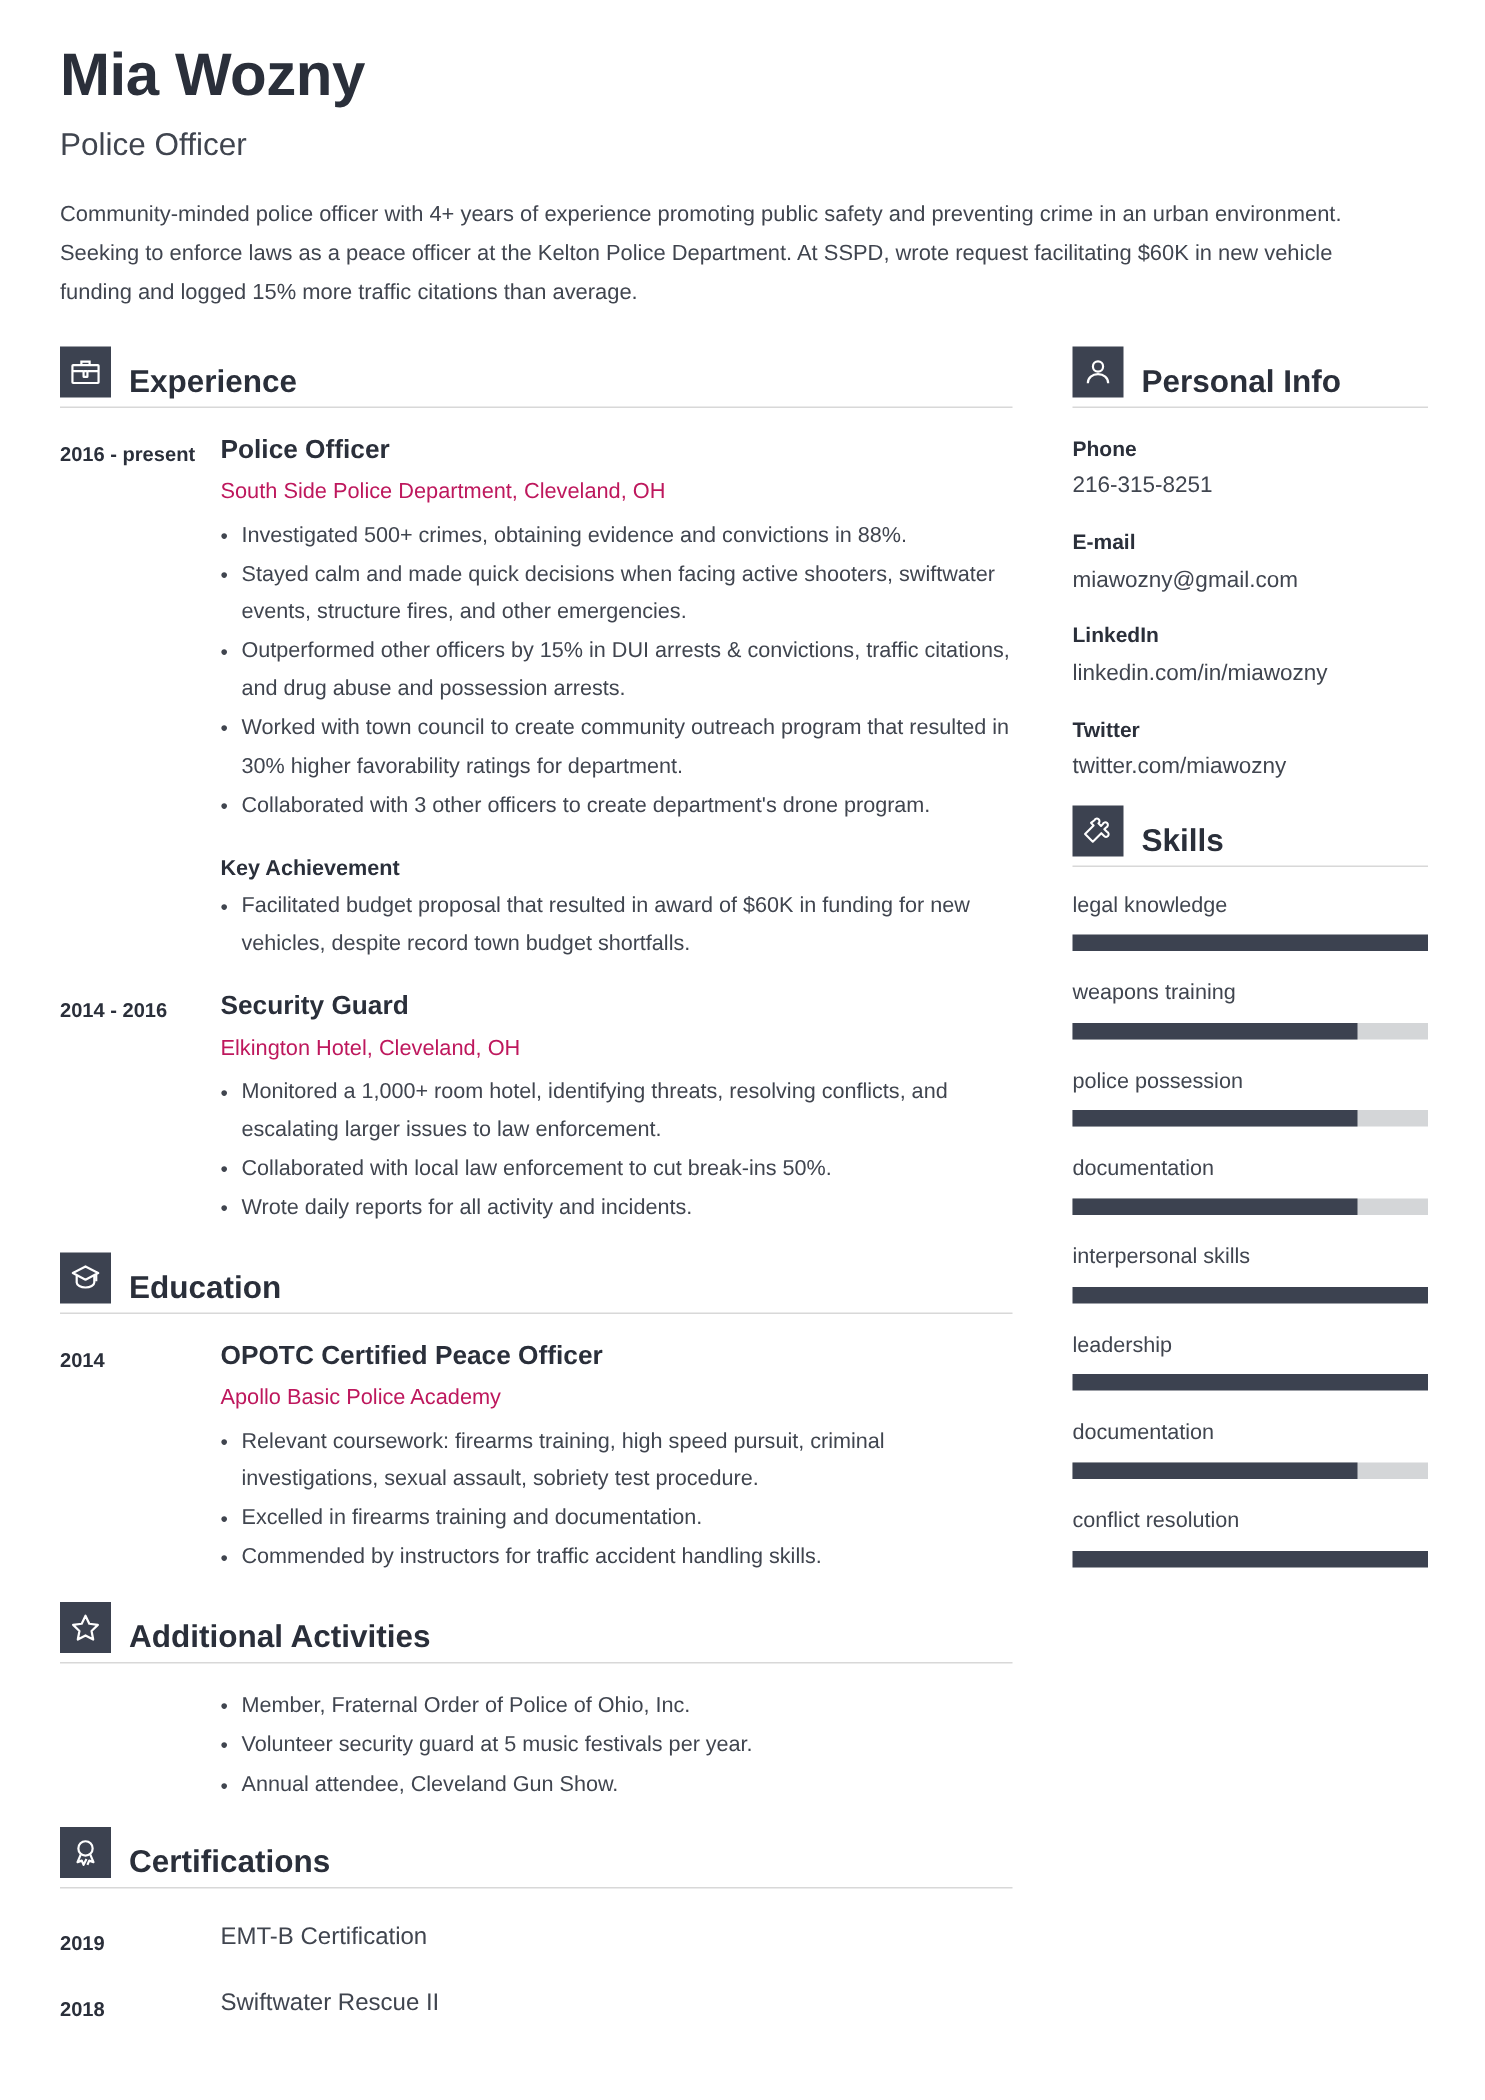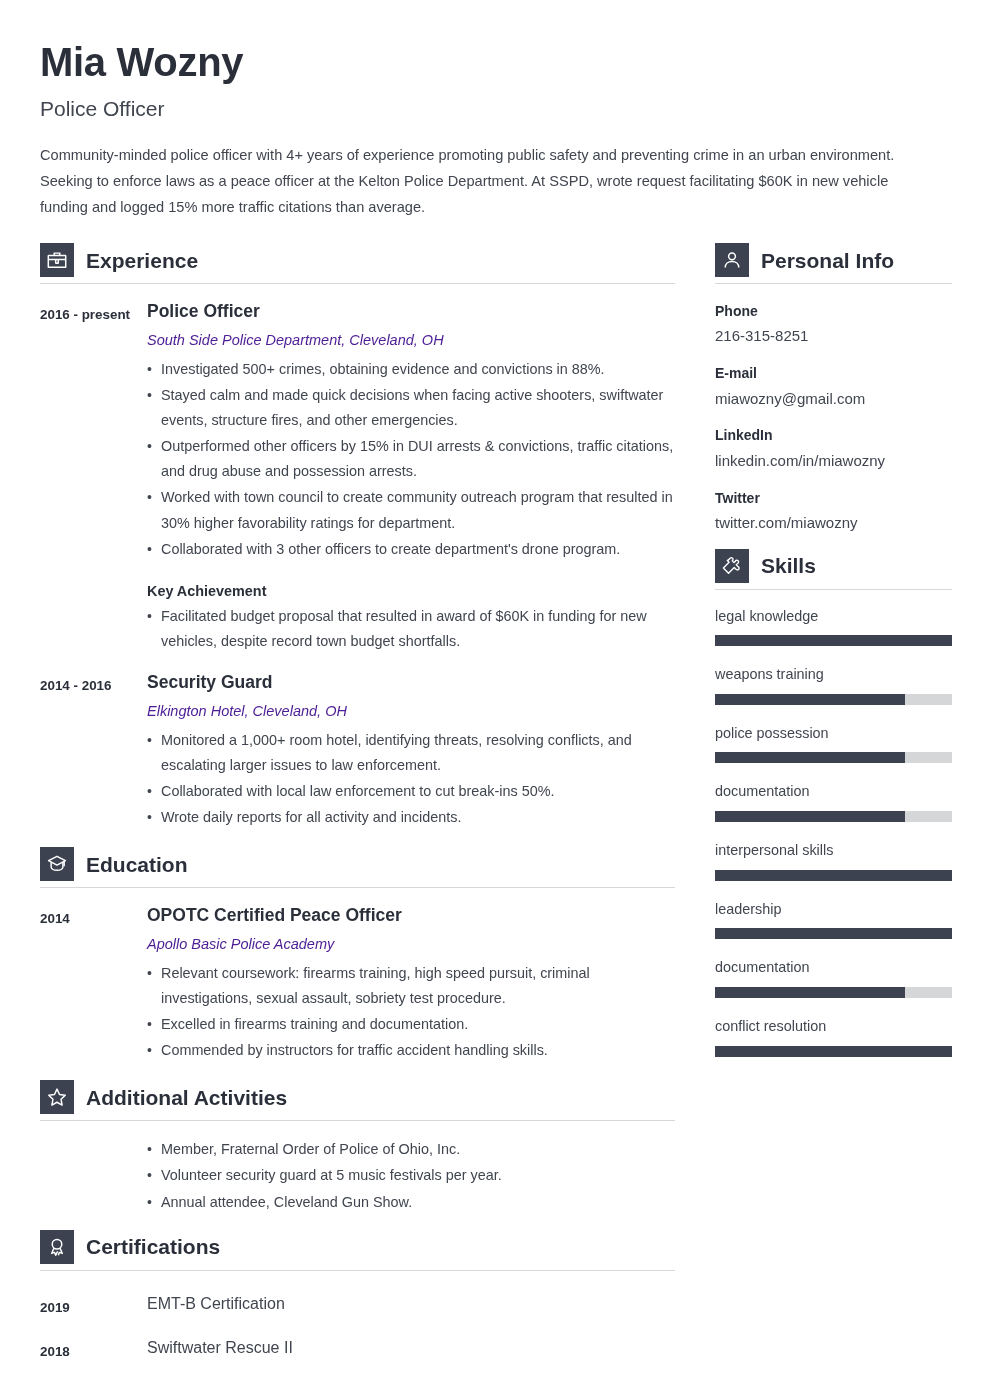--- a/index.html
+++ b/index.html
@@ -13,21 +13,21 @@
   body {
     font-family: "Liberation Sans", sans-serif;
     color: #40454f;
     position: relative;
     overflow: hidden;
   }
 
   .page {
     width: 990px;
     height: 1128px;
-    padding: 40px 40px 0 40px;
+    padding: 28px 40px 0 40px;
     position: relative;
   }
 
   
   .header { margin-bottom: 22px; }
 
   .full-name {
     font-size: 40px;
     font-weight: bold;
     color: #2a2f3a;
@@ -60,21 +60,21 @@
 
   .col-main { width: 635px; flex: 0 0 635px; }
   .col-gap  { width: 40px; flex: 0 0 40px; }
   .col-side { width: 237px; flex: 0 0 237px; }
 
   
   .section { margin-bottom: 4px; }
 
   .section-head {
     display: flex;
-    align-items: center;
+    align-items: flex-end;
     gap: 12px;
     padding-bottom: 6px;
   }
 
   .sec-icon {
     width: 34px;
     height: 34px;
     flex: 0 0 34px;
     background: #3c4250;
     display: flex;
@@ -119,22 +119,21 @@
   .entry-title {
     font-size: 17.5px;
     font-weight: bold;
     color: #2a2f3a;
     line-height: 1.3;
     margin-bottom: 7px;
   }
 
   .entry-sub {
     font-size: 14.5px;
-    font-style: italic;
-    color: #4c1d95;
+    color: #be185d;
     line-height: 1.4;
     margin-bottom: 7px;
   }
 
   .bullets { list-style: none; }
 
   .bullets li {
     font-size: 14.4px;
     line-height: 1.74;
     color: #40454f;

